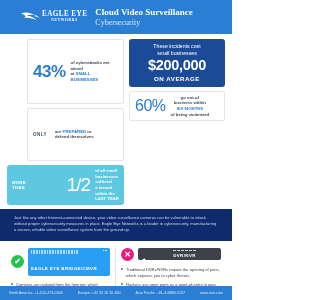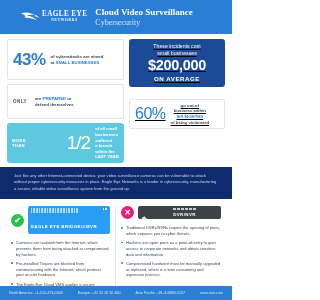--- a/index.html
+++ b/index.html
@@ -34,29 +34,30 @@
   .header-titles { margin-left:8px; line-height:1.22;font-family:Liberation Serif, serif; }
   .h-title { color:#ffffff; font-size:9px; font-weight:bold; }
   .h-sub { color:#d6e7f8; font-size:8px; font-weight:normal; }
 
   
   .stats {
     padding:5px 7px 4px 7px;
     display:flex; gap:5px;
   }
   .stats-left { flex:1 1 auto; display:flex; flex-direction:column; gap:4px; }
-  .stats-right { width:96px; flex:0 0 96px; display:flex; flex-direction:column; gap:12px;text-decoration:underline; }
+  .stats-right { width:96px; flex:0 0 96px; display:flex; flex-direction:column; gap:4px; }
 
   .card {
     border:1px solid #e2e6ea;
     border-radius:2px;
     background:#fff;
     display:flex; align-items:center;
-    padding:11px 5px;
+    padding:20px 5px;
     min-height:22px;
+    margin-left:20px;
   }
   .bignum {
     color:#2a7ed3; font-size:17px; font-weight:bold;
     line-height:1; letter-spacing:-0.5px; flex:0 0 auto;
   }
   .only-tag {
     color:#4a5560; font-size:4.6px; font-weight:bold;
     letter-spacing:0.4px; margin-right:3px; flex:0 0 auto;
   }
   .card-text {

